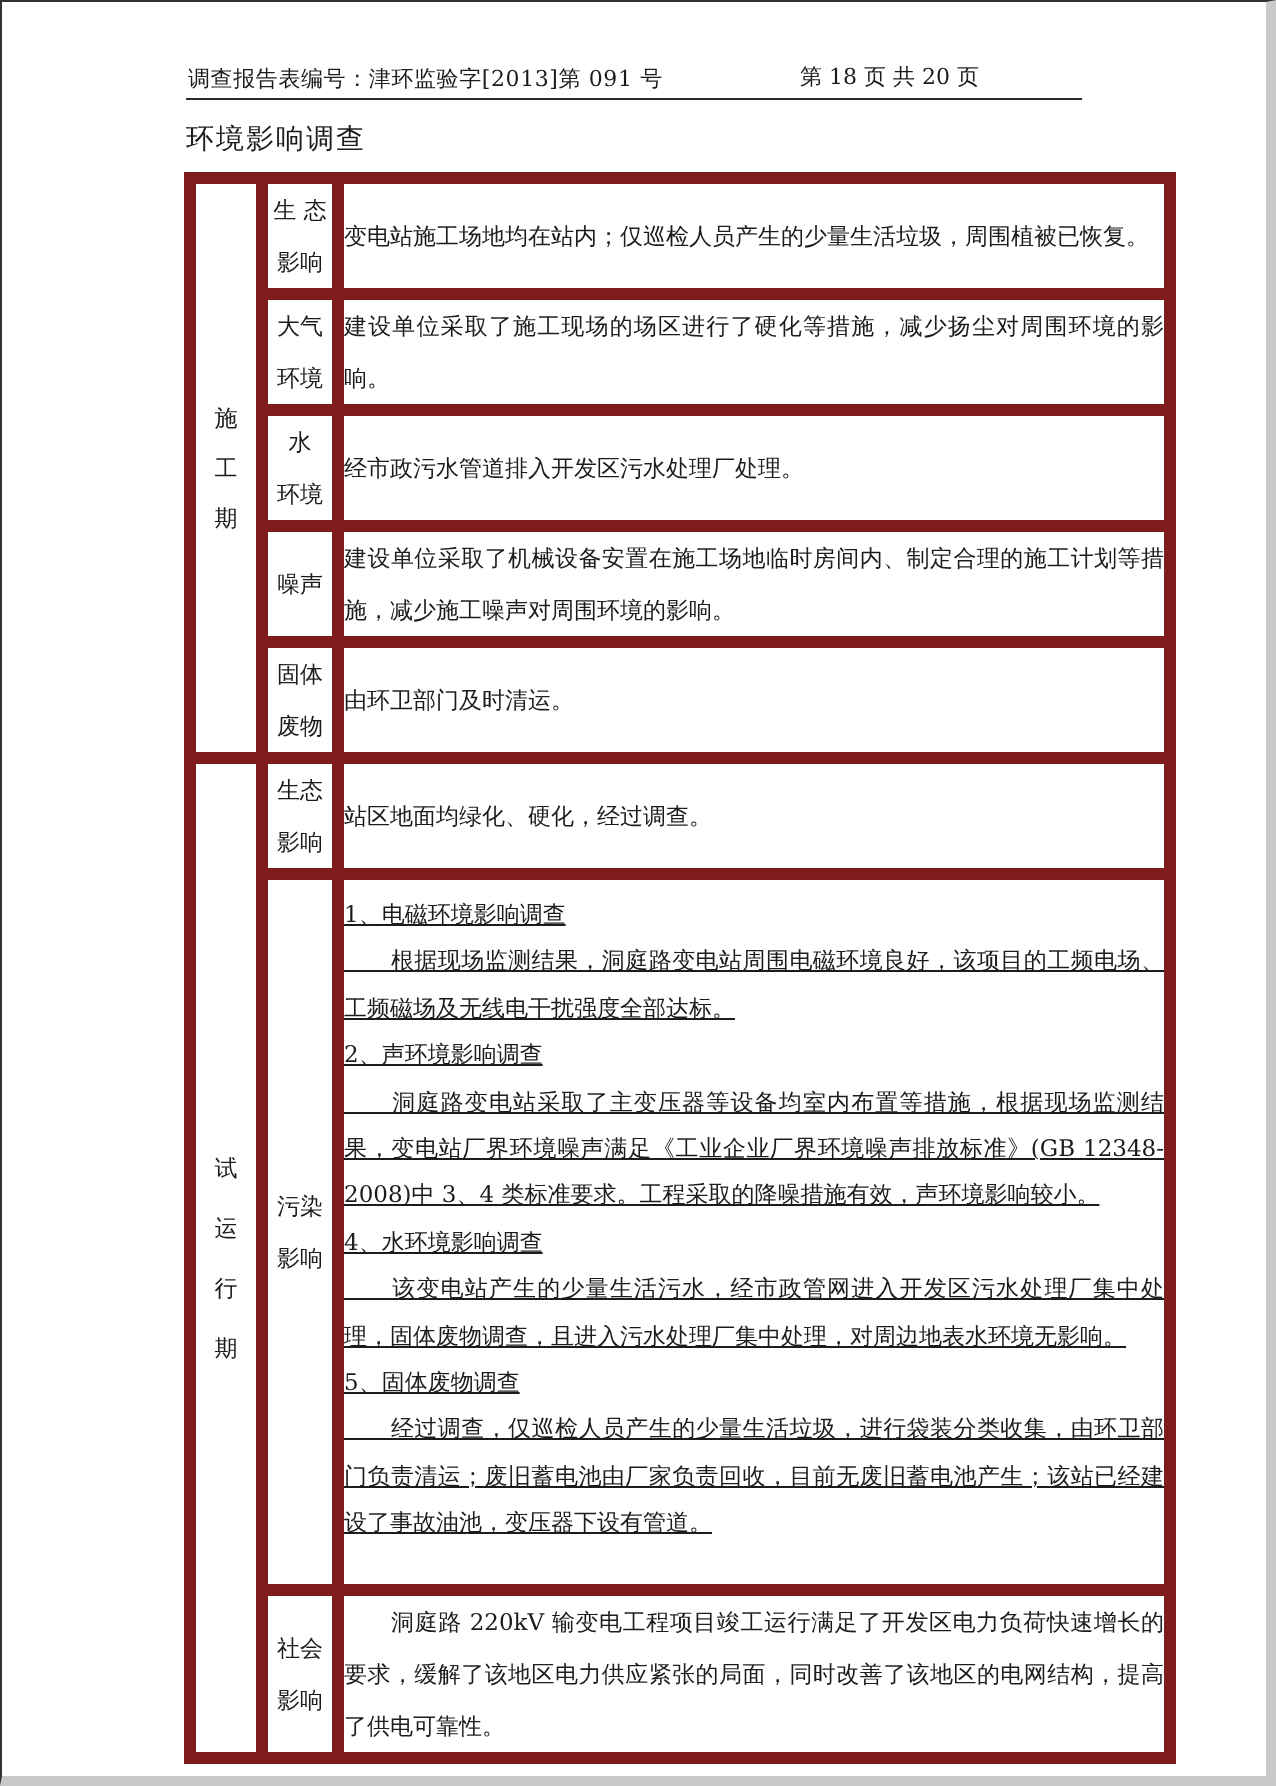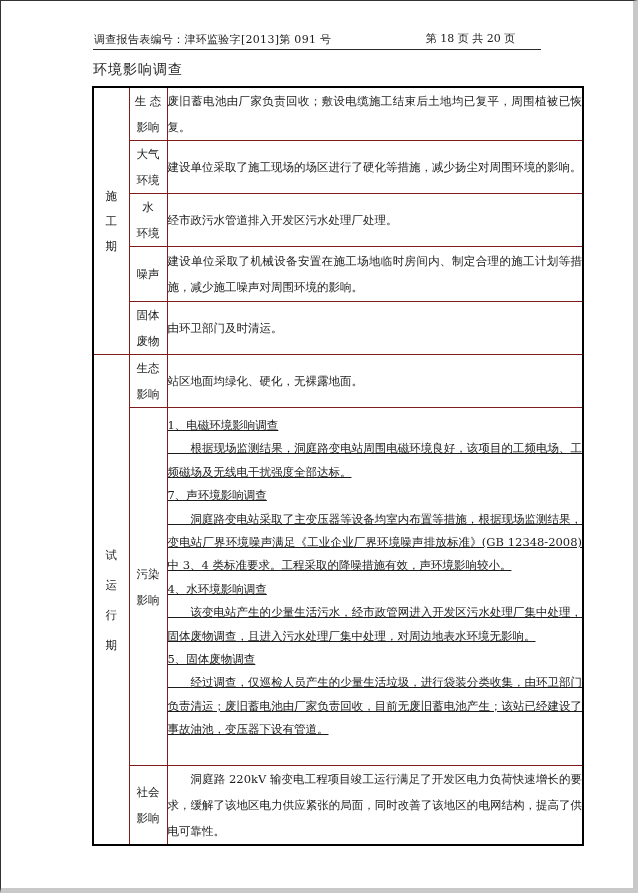--- a/index.html
+++ b/index.html
@@ -11,35 +11,35 @@
   .page-frame{
     position:absolute;inset:0;box-sizing:border-box;
     border-top:1px solid #333;border-left:1px solid #333;
     border-right:5px solid #c9c9c9;border-bottom:5px solid #c9c9c9;
     pointer-events:none;
   }
   .header-left{
     position:absolute;left:94px;top:32px;font-size:11px;letter-spacing:.3px;white-space:nowrap;
   }
   .header-right{
-    position:absolute;top:31px;left:400px;width:141px;text-align:center;font-size:11px;white-space:nowrap;
+    position:absolute;top:31px;left:400px;width:141px;text-align:left;font-size:11px;white-space:nowrap;
   }
   .header-rule{
     position:absolute;left:93px;top:49px;width:448px;height:1px;background:#2a2a2a;
   }
   .doc-title{
     position:absolute;left:93px;top:61px;font-size:14px;font-weight:normal;letter-spacing:1px;
   }
   table.impact{
     position:absolute;left:92px;top:86px;width:490px;
     border-collapse:collapse;table-layout:fixed;
     border:2px solid #000;
   }
   table.impact td{
-    border:1px solid #7f1d1d;padding:0;font-size:11.5px;color:#1c1c1c;overflow:hidden;
+    border:6px solid #7f1d1d;padding:0;font-size:11.5px;color:#1c1c1c;overflow:hidden;
   }
   td.period{
     text-align:center;vertical-align:middle;white-space:pre-line;font-size:12px;letter-spacing:0;
   }
   td.period.period-1{line-height:25px;}
   td.period.period-2{line-height:30px;}
   td.cat{
     text-align:center;vertical-align:middle;white-space:pre-line;line-height:26px;font-size:12px;
   }
   td.content{
@@ -70,21 +70,21 @@
       <col style="width:416px">
   </colgroup>
   <tbody>
     <tr class="h46">
       <td class="period period-1" rowspan="5">施
 工
 期</td>
       <td class="cat">生 态
 影响</td>
       <td class="content">
-        <div class="para">废旧蓄电池由厂家负责回收；敷设电缆施工结束后土地均已复平，周围植被已恢复。</div>
+        <div class="para">变电站施工场地均在站内；仅巡检人员产生的少量生活垃圾，周围植被已恢复。</div>
       </td>
     </tr>
     <tr class="h45">
       <td class="cat">大气
 环境</td>
       <td class="content">
         <div class="para">建设单位采取了施工现场的场区进行了硬化等措施，减少扬尘对周围环境的影响。</div>
       </td>
     </tr>
     <tr class="h49">
@@ -109,30 +109,30 @@
     </tr>
 
     <tr class="h47">
       <td class="period period-2" rowspan="3">试
 运
 行
 期</td>
       <td class="cat">生态
 影响</td>
       <td class="content">
-        <div class="para">站区地面均绿化、硬化，无裸露地面。</div>
+        <div class="para">站区地面均绿化、硬化，经过调查。</div>
       </td>
     </tr>
     <tr class="h358">
       <td class="cat">污染
 影响</td>
       <td class="content v-top">
         <div class="para tight">1、电磁环境影响调查</div>
         <div class="para tight">　　根据现场监测结果，洞庭路变电站周围电磁环境良好，该项目的工频电场、工频磁场及无线电干扰强度全部达标。</div>
-        <div class="para tight">7、声环境影响调查</div>
+        <div class="para tight">2、声环境影响调查</div>
         <div class="para tight">　　洞庭路变电站采取了主变压器等设备均室内布置等措施，根据现场监测结果，变电站厂界环境噪声满足《工业企业厂界环境噪声排放标准》(GB 12348-2008)中 3、4 类标准要求。工程采取的降噪措施有效，声环境影响较小。</div>
         <div class="para tight">4、水环境影响调查</div>
         <div class="para tight">　　该变电站产生的少量生活污水，经市政管网进入开发区污水处理厂集中处理，固体废物调查，且进入污水处理厂集中处理，对周边地表水环境无影响。</div>
         <div class="para tight">5、固体废物调查</div>
         <div class="para tight">　　经过调查，仅巡检人员产生的少量生活垃圾，进行袋装分类收集，由环卫部门负责清运；废旧蓄电池由厂家负责回收，目前无废旧蓄电池产生；该站已经建设了事故油池，变压器下设有管道。</div>
       </td>
     </tr>
     <tr class="h76">
       <td class="cat">社会
 影响</td>

